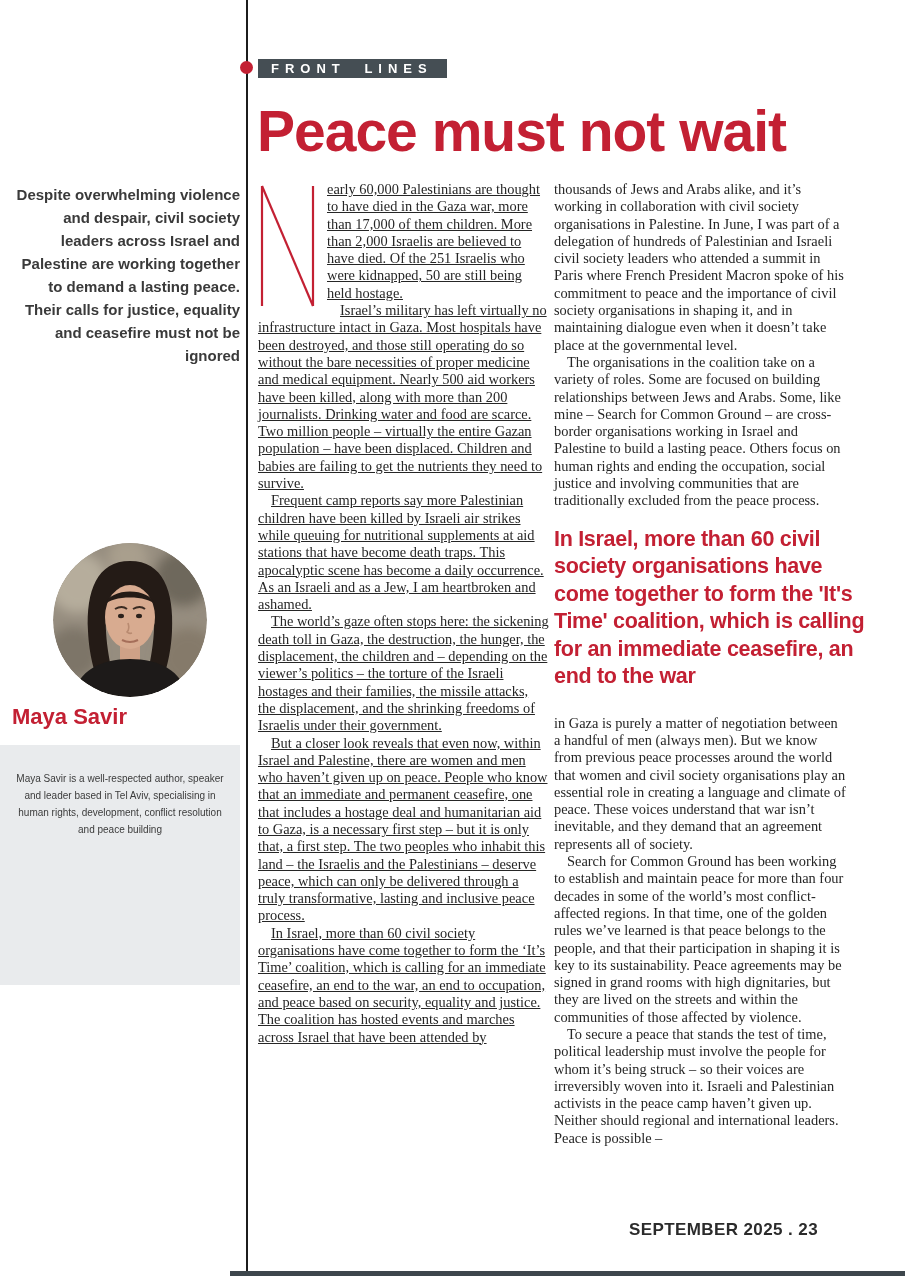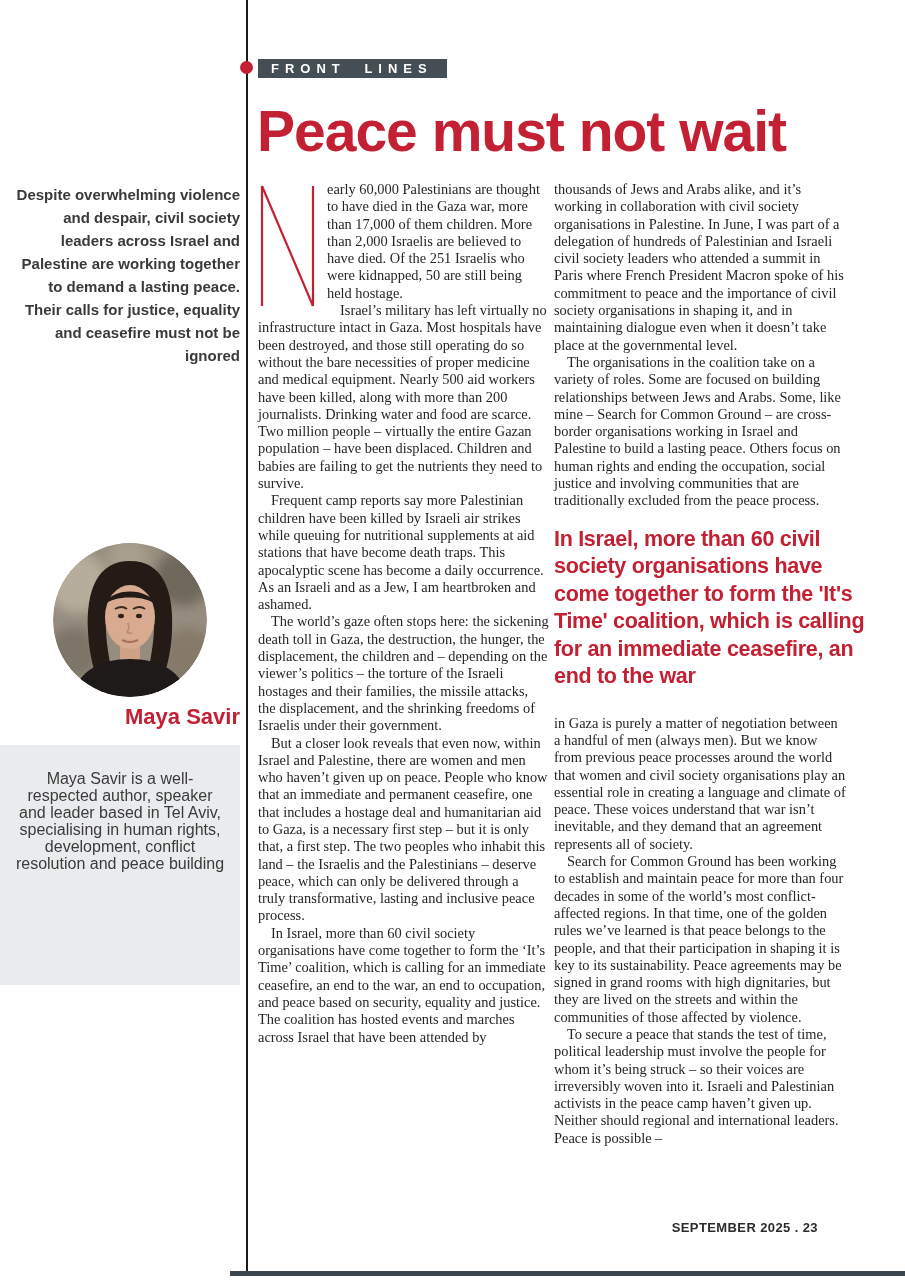--- a/index.html
+++ b/index.html
@@ -18,43 +18,43 @@
 
   
   .headline{position:absolute;left:257px;top:98px;width:600px;color:#c32033;
             font-size:57px;font-weight:bold;letter-spacing:-1px;}
 
   
   .standfirst{position:absolute;left:12px;top:183px;width:228px;text-align:right;
               color:#3a3a3a;font-size:15px;line-height:23px;font-weight:600;}
   .avatar-wrap{position:absolute;left:53px;top:543px;width:154px;height:154px;border-radius:50%;
                overflow:hidden;}
-  .author-name{position:absolute;left:12px;top:704px;width:228px;text-align:right;
+  .author-name{position:absolute;left:12px;top:704px;width:228px;text-align:left;
                color:#c32033;font-size:22px;font-weight:bold;}
   .bio-box{position:absolute;left:0;top:745px;width:240px;height:240px;background:#e9ebed;}
   .bio-text{padding:25px 14px 0 14px;text-align:center;color:#3b3b3b;
-            font-size:16px;line-height:17px;}
+            font-size:10px;line-height:17px;}
 
   
   .col{position:absolute;top:181px;font-family:"Liberation Serif",serif;color:#262626;
        font-size:14.4px;line-height:17.3px;text-align:left;}
   .col p{margin:0;}
   .col p.indent{text-indent:13px;}
-  #col1{left:258px;width:291px;}
+  #col1{left:258px;width:291px;text-decoration:underline;}
   #col2{left:554px;width:293px;}
 
   .dropcap{float:left;margin:3px 9px 0 0;}
 
   .pullquote{font-family:"Liberation Sans",sans-serif;color:#c32033;font-weight:bold;
              font-size:21.5px;line-height:27.5px;width:312px;margin:16px 0 24px 0;
              letter-spacing:-0.3px;}
 
   
   .folio{position:absolute;right:87px;top:1220px;color:#2b2b2b;font-weight:bold;
-         font-size:13px;letter-spacing:0.4px;}
+         font-size:17px;letter-spacing:0.4px;}
   .bottom-bar{position:absolute;left:230px;top:1271px;width:675px;height:5px;background:#3d464c;}
 </style>
 </head>
 <body>
 
 <div id="page">
 
   <div class="vrule"></div>
   <div class="bullet"></div>
 

